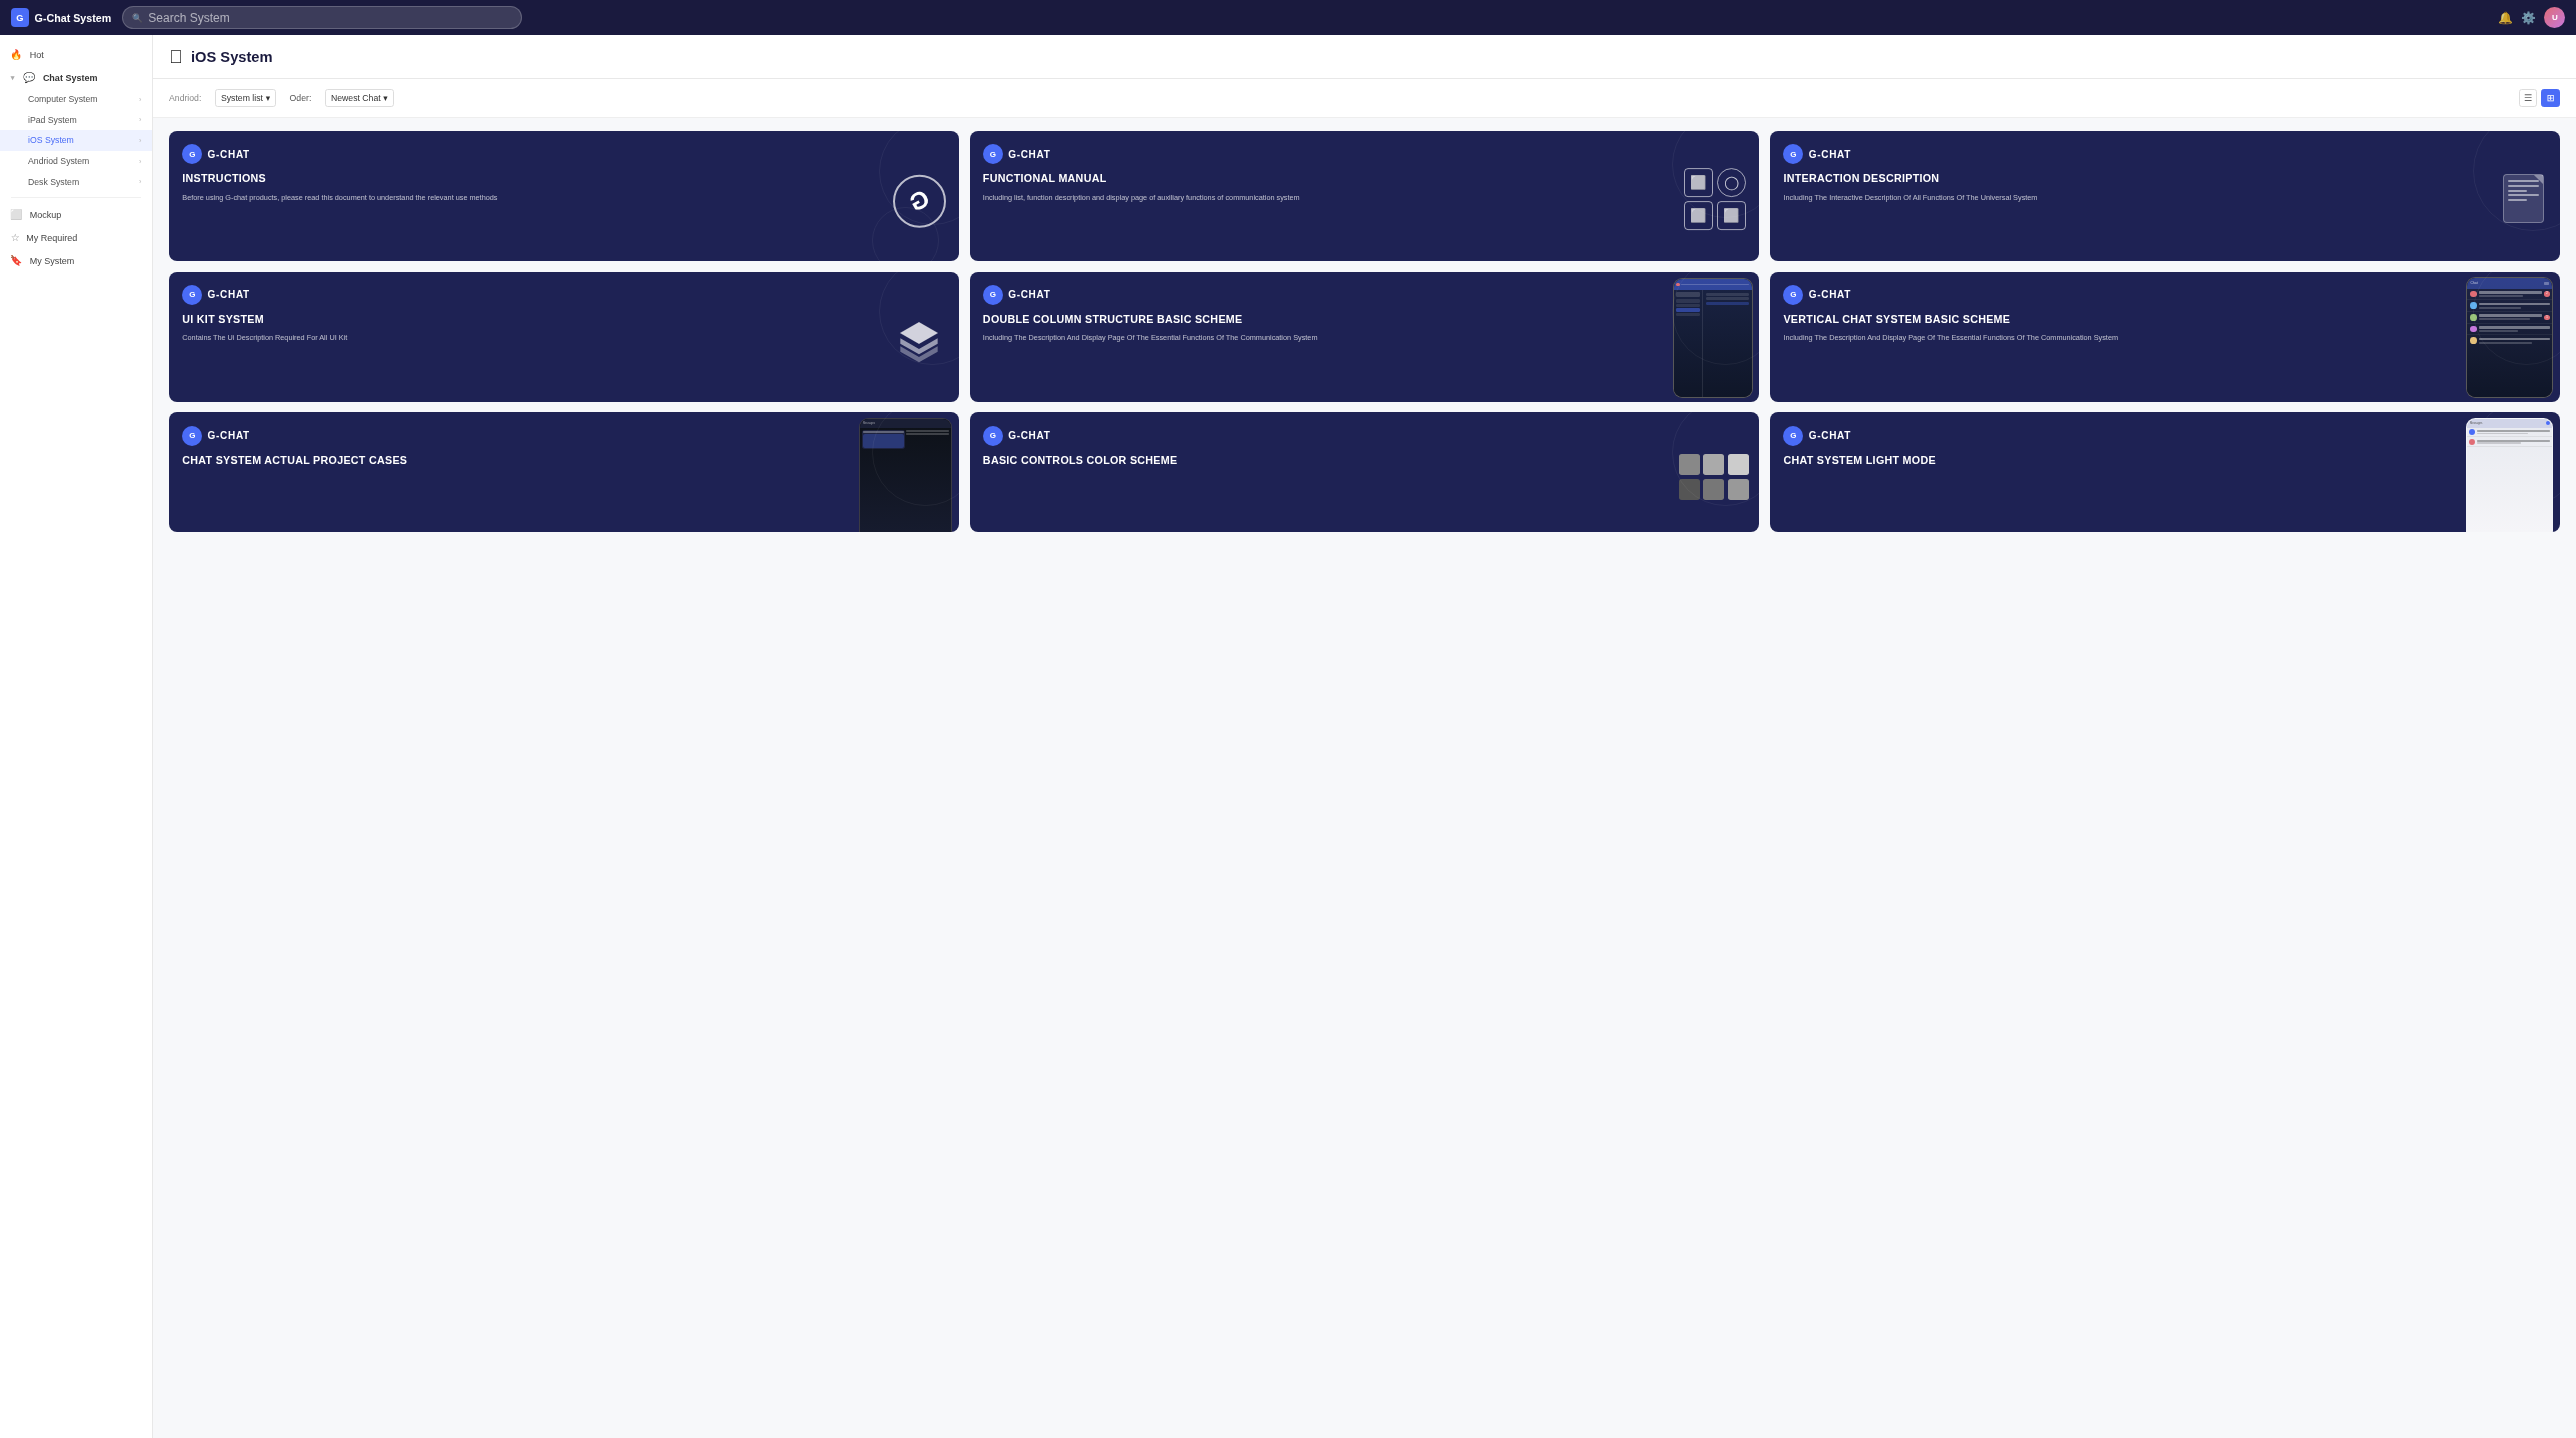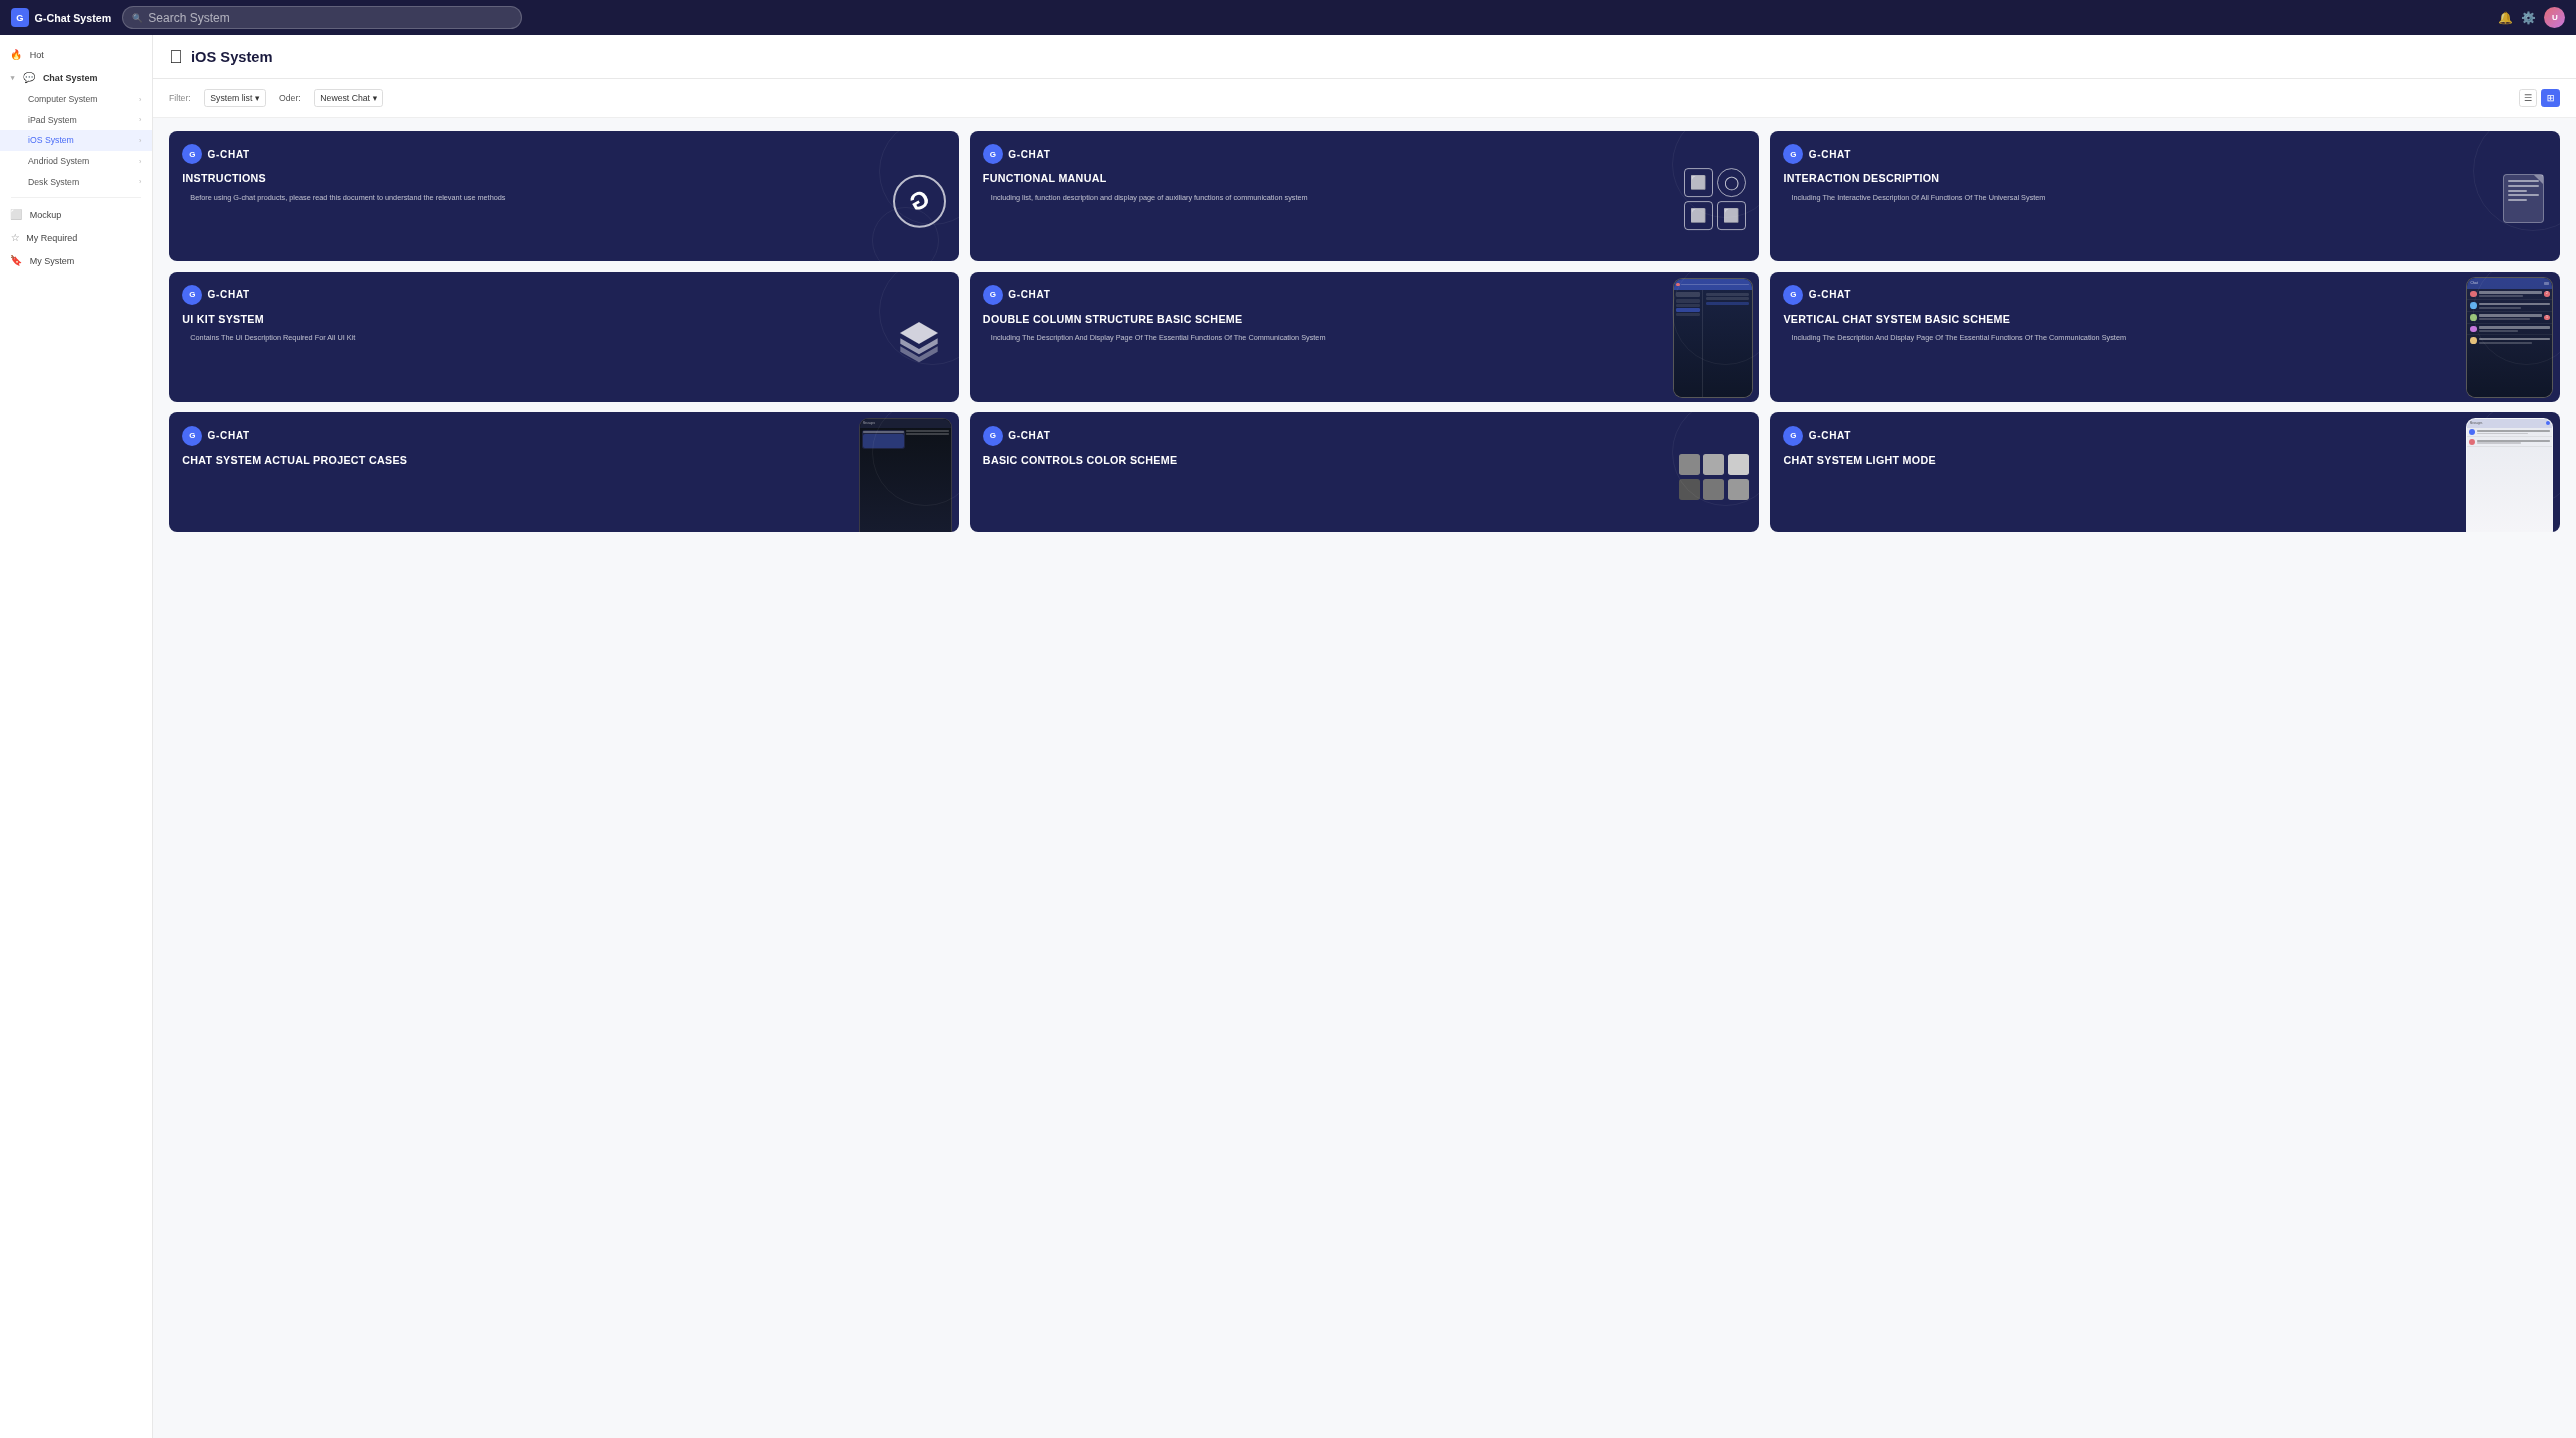--- a/index.html
+++ b/index.html
@@ -241,21 +241,20 @@
       text-transform: uppercase;
       letter-spacing: 0.3px;
       line-height: 1.3;
       margin-bottom: 6.7px;
     }
     .card-desc {
       color: rgba(255,255,255,0.7);
       font-size: 7.3px;
       line-height: 1.5;
       max-width: 55%;
-      margin-left: 8px;
     }
 
     
     .grid-icons-container {
       position: absolute;
       right: 13.3px;
       top: 50%;
       transform: translateY(-45%);
       display: grid;
       grid-template-columns: 1fr 1fr;
@@ -387,21 +386,21 @@
   </aside>
 
   <main class="content">
 
     <div class="page-header">
       <span class="apple-icon"></span>
       <h1 class="page-title">iOS System</h1>
     </div>
 
     <div class="filter-bar">
-      <span class="filter-label">Filter:</span>
+      <span class="filter-label">Andriod:</span>
       <div class="filter-select">
         <span>System list</span>
         <span>▾</span>
       </div>
       <span class="order-label">Oder:</span>
       <div class="filter-select">
         <span>Newest Chat</span>
         <span>▾</span>
       </div>
       <div class="view-icons">

